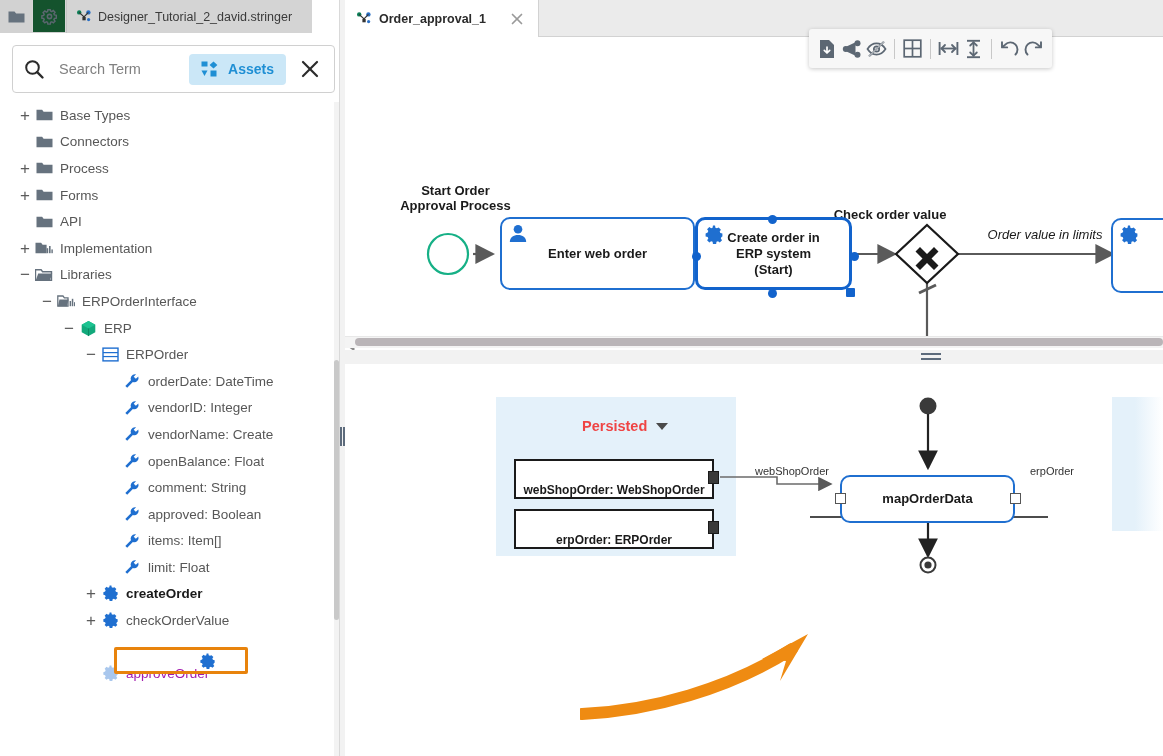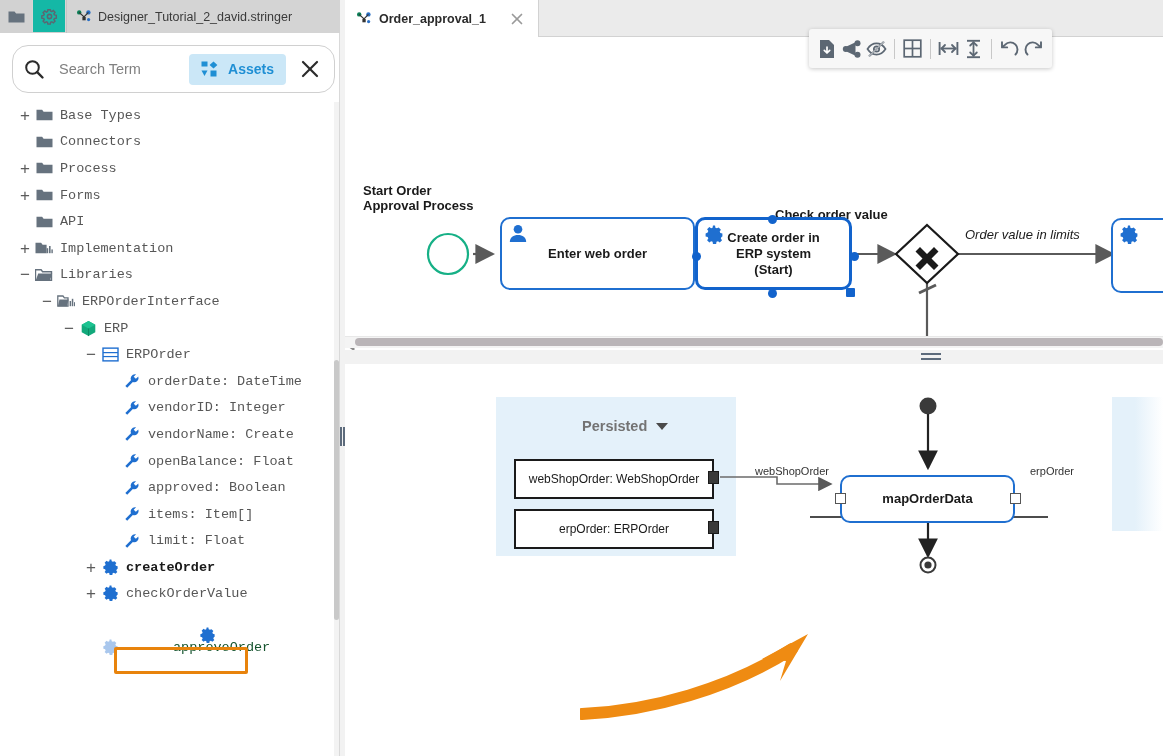--- a/index.html
+++ b/index.html
@@ -11,41 +11,41 @@
     background: #ffffff;
   }
   #app { position: relative; width: 1163px; height: 756px; background: #ffffff; }
 
   
   #left-panel {
     position: absolute; left: 0; top: 0; width: 340px; height: 756px;
     background: #ffffff; border-right: 1px solid #d9d9d9;
   }
   #left-topbar {
-    position: absolute; left: 0; top: 0; width: 340px; height: 33px;
-    background: #14b8a6; border-bottom: 1px solid #cfcfcf;
+    position: absolute; left: 0; top: 0; width: 312px; height: 33px;
+    background: #14532d; border-bottom: 1px solid #cfcfcf;
     display: flex; align-items: stretch;
   }
   .topbtn {
     width: 33px; height: 33px; display: flex; align-items: center; justify-content: center;
     cursor: pointer; border-right: 1px solid #d6d6d6;
   }
   .topbtn.active { background: #d2d2d2; }
   .topbtn svg { display:block; }
   #proj-tab {
     flex: 1; height: 33px; display: flex; align-items: center; gap: 7px;
     padding: 0 10px; background: #d4d4d4; cursor: pointer;
     font-size: 12.5px; color: #3a3a3a; border-left: 1px solid #c4c4c4;
     white-space: nowrap; overflow: hidden;
   }
 
   
   #search-wrap {
     position: absolute; left: 12px; top: 45px; width: 323px; height: 48px;
-    border: 1px solid #d0d0d0; border-radius: 16px; background: #fff;
+    border: 1px solid #d0d0d0; border-radius: 4px; background: #fff;
     display: flex; align-items: center; padding: 0 10px;
   }
   #search-icon { width: 22px; height: 22px; flex: 0 0 22px; margin-right: 12px; }
   #search-input {
     flex: 1; border: none; outline: none; font-size: 14.5px; color: #444;
     font-family: "Liberation Sans", sans-serif; background: transparent;
     min-width: 0;
   }
   #search-input::placeholder { color: #808080; }
   #assets-chip {
@@ -65,23 +65,23 @@
     display: flex; align-items: center; height: 26.6px; font-size: 13.5px;
     color: #575757; cursor: pointer; white-space: nowrap; position: relative;
   }
   .node .tgl {
     width: 18px; height: 18px; flex: 0 0 18px; display:flex;
     align-items:center; justify-content:center; color: #5b5b5b;
     font-size: 17px; line-height: 1; font-weight: 400;
   }
   .node .ico { width: 20px; height: 18px; flex: 0 0 20px; display:flex;
     align-items:center; justify-content:center; margin-right: 6px; }
-  .node .lbl { overflow:hidden; text-overflow: ellipsis; font-family: Liberation Mono, monospace; }
+  .node .lbl { overflow:hidden; text-overflow: ellipsis; }
   .node.sel .lbl { font-weight: bold; color: #1a1a1a; }
-  .node.dim .lbl { color: #14532d; margin-left: 47px; }
+  .node.dim .lbl { color: #a21caf; }
   .node.dim .ico { opacity: .38; }
   #sel-box {
     position: absolute; left: 114px; top: 647px; width: 134px; height: 27px;
     border: 3px solid #e8830c; border-radius: 2px; pointer-events: none;
   }
   #left-vscroll {
     position: absolute; left: 334px; top: 102px; width: 5px; height: 654px;
     background: #f3f3f3;
   }
   #left-vthumb {
@@ -157,49 +157,49 @@
   .tb-sep { width: 1px; height: 20px; background: #c8c8c8; margin: 0 5px; }
 
   
   #pane-bottom {
     position: absolute; left: 0; top: 364px; width: 818px; height: 392px;
     background: #fff; overflow: hidden;
   }
 
   .dg-label {
     position: absolute; font-size: 13px; font-weight: bold; color: #1a1a1a;
-    line-height: 15px;
+    text-align: center; line-height: 15px;
   }
   .dg-label.ital { font-style: italic; font-weight: normal; font-size: 13px; }
 
   .task {
     position: absolute; border: 2px solid #1f6fd0; border-radius: 10px;
     background: #fff; display: flex; align-items: center; justify-content: center;
     text-align: center; font-size: 13px; font-weight: bold; color: #1a1a1a;
     line-height: 16px; cursor: pointer;
   }
   .task.selected { border-width: 3px; border-color: #1263cc; }
   .task .tico { position: absolute; left: 6px; top: 5px; }
   .handle { position: absolute; width: 9px; height: 9px; background: #1263cc;
     border-radius: 50%; }
   .handle.sq { border-radius: 1px; width: 9px; height: 9px; }
 
   .persist-box {
     position: absolute; background: #e4f1fa;
   }
   .persist-title {
-    position: absolute; font-size: 14.5px; font-weight: bold; color: #737373;
+    position: absolute; font-size: 14.5px; font-weight: bold; color: #ef4444;
     display:flex; align-items:center; gap:9px; cursor: pointer;
   }
   .caret { width:0; height:0; border-left: 6px solid transparent;
     border-right: 6px solid transparent; border-top: 7px solid #4a4a4a; }
   .dobj {
     position: absolute; border: 2px solid #1a1a1a; background: #fff;
-    display:flex; align-items:center; justify-content:center;
-    font-size: 12px; font-weight: normal; color: #1a1a1a; cursor: pointer;
+    display:flex; align-items:flex-end; justify-content:center;
+    font-size: 12px; font-weight: bold; color: #1a1a1a; cursor: pointer;
   }
   .port-filled { position: absolute; width: 11px; height: 13px; background: #3a3a3a;
     border: 1px solid #1a1a1a; }
   .port-open { position:absolute; width: 11px; height: 11px; background: #fff;
     border: 1.5px solid #555; }
   .flow-lbl { position: absolute; font-size: 11px; color: #333; }
   #big-arrow { position: absolute; left: 235px; top: 255px; z-index: 35; }
   #right-blue {
     position: absolute; left: 767px; top: 33px; width: 51px; height: 134px;
     background: linear-gradient(to right, #e4f1fa 0%, #e4f1fa 45%, rgba(228,241,250,0) 100%);
@@ -400,20 +400,29 @@
           <span class="lbl">vendorName: Create</span>
         </div>
         <div class="node" style="padding-left: 104px;">
           <span class="tgl"></span>
           <span class="ico">
             <svg width="16" height="16" viewBox="0 0 17 17">
               <path d="M11.6 1.3a4.6 4.6 0 00-4.2 6.4L1.4 13.7l2 2 6-6.1a4.6 4.6 0 005.8-5.9L12.6 6.2 10.3 3.9l2.5-2.5a4.7 4.7 0 00-1.2-.1z" fill="#1f6fd0"></path>
             </svg>
           </span>
           <span class="lbl">openBalance: Float</span>
+        </div>
+        <div class="node" style="padding-left: 104px;">
+          <span class="tgl"></span>
+          <span class="ico">
+            <svg width="16" height="16" viewBox="0 0 17 17">
+              <path d="M11.6 1.3a4.6 4.6 0 00-4.2 6.4L1.4 13.7l2 2 6-6.1a4.6 4.6 0 005.8-5.9L12.6 6.2 10.3 3.9l2.5-2.5a4.7 4.7 0 00-1.2-.1z" fill="#1f6fd0"></path>
+            </svg>
+          </span>
+          <span class="lbl">comment: String</span>
         </div>
         <div class="node" style="padding-left: 104px;">
           <span class="tgl"></span>
           <span class="ico">
             <svg width="16" height="16" viewBox="0 0 17 17">
               <path d="M11.6 1.3a4.6 4.6 0 00-4.2 6.4L1.4 13.7l2 2 6-6.1a4.6 4.6 0 005.8-5.9L12.6 6.2 10.3 3.9l2.5-2.5a4.7 4.7 0 00-1.2-.1z" fill="#1f6fd0"></path>
             </svg>
           </span>
           <span class="lbl">approved: Boolean</span>
         </div>

